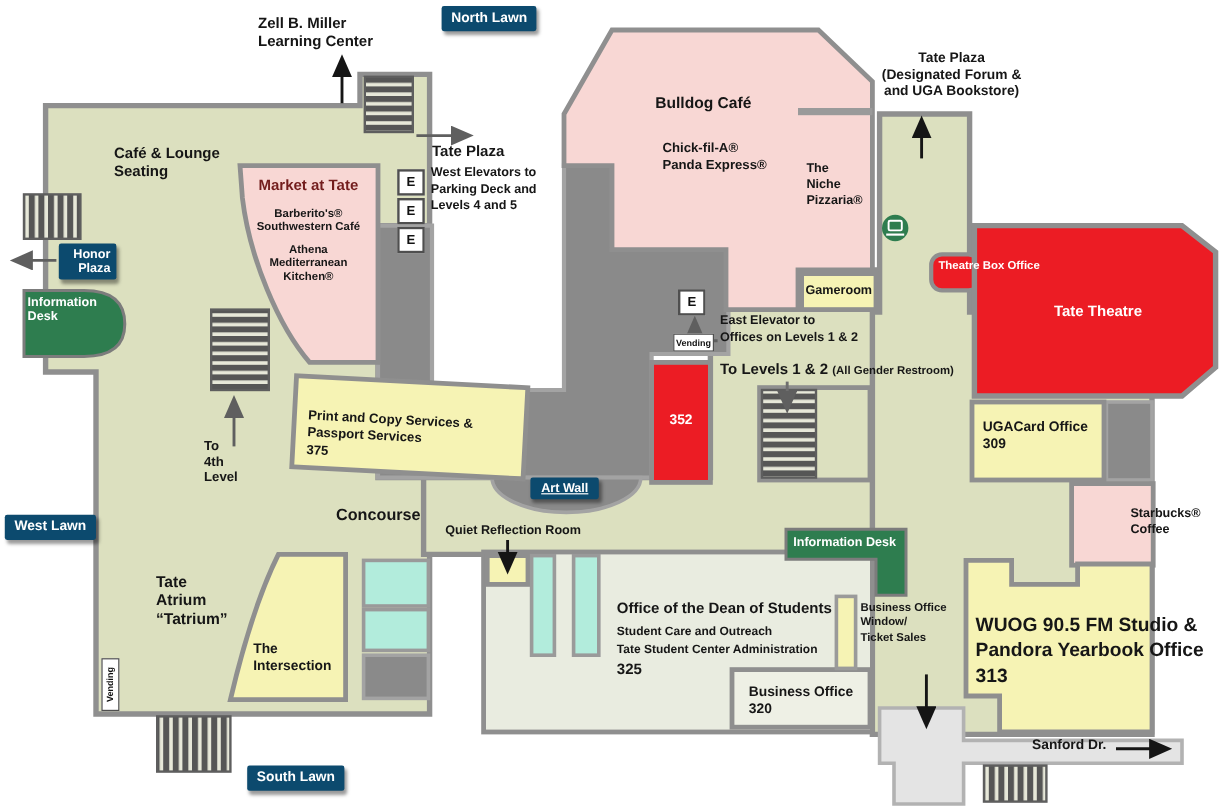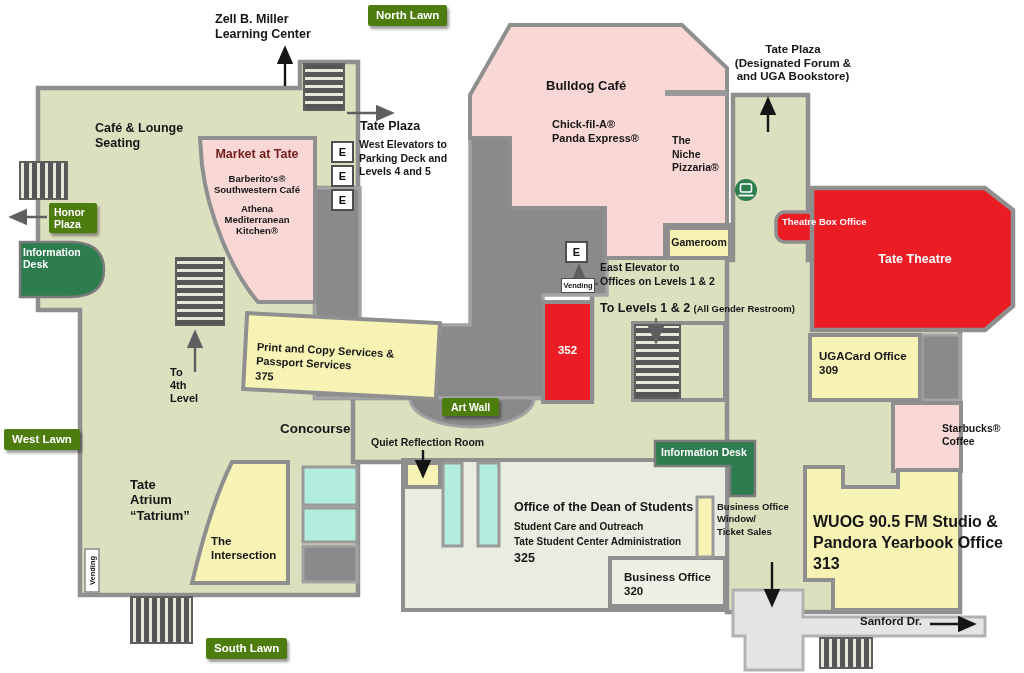--- a/index.html
+++ b/index.html
@@ -3,23 +3,23 @@
 <meta charset="utf-8">
 <style>
   html,body{margin:0;padding:0;background:#fff;}
   .stage{position:relative;width:1024px;height:673px;background:#ffffff;overflow:hidden;
          font-family:"Liberation Sans",sans-serif;}
   svg.plan{position:absolute;left:0;top:0;}
   .lbl{position:absolute;font-weight:700;color:#161616;white-space:pre-line;line-height:1.18;}
   .c{text-align:center;}
   .w{color:#ffffff;}
   .maroon{color:#731d1d;}
-  .badge{position:absolute;background:#4d7c0f;color:#fff;font-weight:700;
+  .badge{position:absolute;background:#0c4a6e;color:#fff;font-weight:700;
          padding:4px 8px;border-radius:2px;box-shadow:2px 3px 3px rgba(0,0,0,.4);
-         font-size:11.5px;line-height:1.15;text-align:left;}
+         font-size:11.5px;line-height:1.15;text-align:right;}
   .ebox{position:absolute;width:19px;height:18px;background:#fff;border:2px solid #4f4f4f;
         font-weight:700;font-size:11px;text-align:center;line-height:18px;color:#111;}
   .vend{position:absolute;background:#fff;border:1.5px solid #4f4f4f;color:#111;
         font-weight:700;font-size:7.5px;text-align:center;}
 </style>
 </head>
 <body>
 
 <div class="stage">
 
@@ -116,21 +116,21 @@
     <path d="M598,284 L579,284 L579,268" stroke="#5f5f5f" marker-end="url(#ag)"></path>
     <line x1="772" y1="562" x2="772" y2="603" stroke="#151515" marker-end="url(#ab)"></line>
     <line x1="930" y1="624" x2="972" y2="624" stroke="#151515" marker-end="url(#ab)"></line>
   </g>
 </svg>
 
 <div class="badge" style="left:368px;top:5px;">North Lawn</div>
 <div class="badge" style="left:49px;top:203px;width:38px;font-size:10.5px;padding:3px 5px;">Honor Plaza</div>
 <div class="badge" style="left:4px;top:429px;">West Lawn</div>
 <div class="badge" style="left:206px;top:638px;">South Lawn</div>
-<div class="badge" style="left:442px;top:398px;font-size:10.5px;padding:3px 9px;">Art Wall</div>
+<div class="badge" style="left:442px;top:398px;font-size:10.5px;padding:3px 9px;text-decoration:underline;">Art Wall</div>
 
 <div class="ebox" style="left:331px;top:141px;">E</div>
 <div class="ebox" style="left:331px;top:165px;">E</div>
 <div class="ebox" style="left:331px;top:189px;">E</div>
 <div class="ebox" style="left:565px;top:241px;">E</div>
 <div class="vend" style="left:561px;top:278px;width:32px;height:13px;line-height:13px;">Vending</div>
 <div class="vend" style="left:70px;top:563px;width:42px;height:13px;line-height:13px;transform:rotate(-90deg);">Vending</div>
 
 <div class="lbl" style="left:215px;top:12px;font-size:12.5px;">Zell B. Miller
 Learning Center</div>

